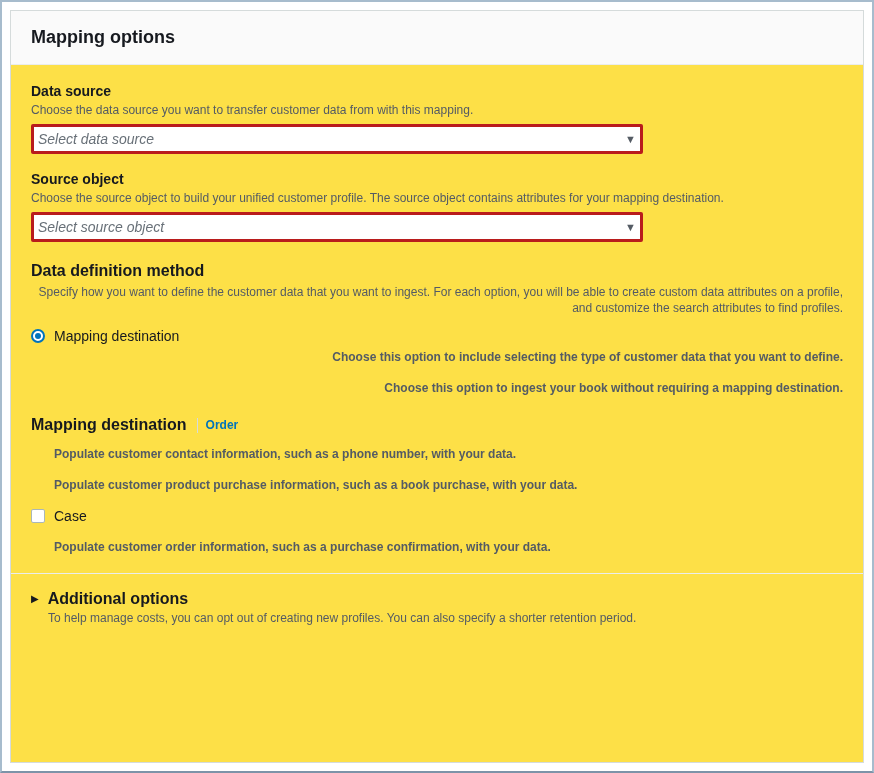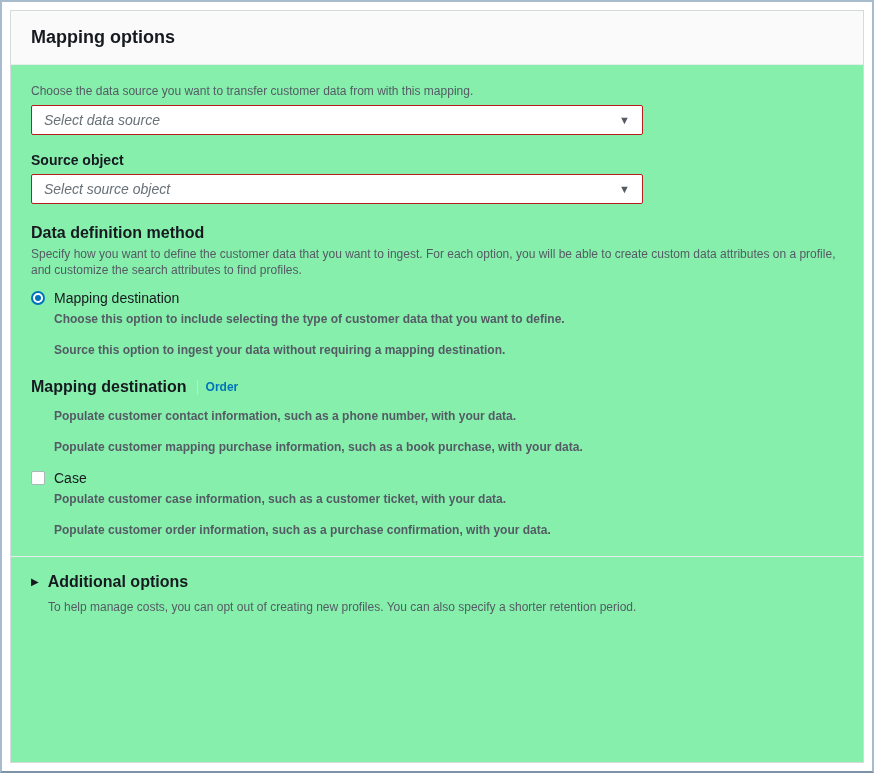--- a/index.html
+++ b/index.html
@@ -8,21 +8,21 @@
     font-family: "Liberation Sans", "DejaVu Sans", sans-serif;
     background: #ffffff;
     border: 2px solid #a7bccd;
     border-bottom-color: #7d93a8;
     overflow: hidden;
     color: #16191f;
   }
   .card {
     margin: 8px;
     border: 1px solid #d5dbdb;
-    background: #86efac;
+    background: #fde047;
     height: 753px;
   }
   .card-header {
     background: #fafafa;
     border-bottom: 1px solid #eaeded;
     padding: 16px 20px;
   }
   .card-title {
     font-size: 18px;
     font-weight: 700;
@@ -39,27 +39,27 @@
   }
   .desc {
     font-size: 12px;
     line-height: 16px;
     color: #545b64;
   }
   .select-box {
     margin-top: 6px;
     width: 612px;
     height: 30px;
-    border: 1px solid #b91c1c;
+    border: 3px solid #b91c1c;
     border-radius: 2px;
     background: #ffffff;
     display: flex;
     align-items: center;
     justify-content: space-between;
-    padding: 0 12px;
+    padding: 0 4px;
     cursor: pointer;
   }
   .select-placeholder {
     font-size: 14px;
     font-style: italic;
     color: #687078;
   }
   .select-caret {
     font-size: 11px;
     color: #545b64;
@@ -148,88 +148,89 @@
     font-size: 10px;
     color: #16191f;
     margin-right: 9px;
     line-height: 1;
   }
   .expandable-title {
     font-size: 16px;
     font-weight: 700;
     color: #16191f;
   }
-  .expandable .desc { margin-top: 8px; margin-left: 17px; }
+  .expandable .desc { margin-top: 2px; margin-left: 17px; }
 </style>
 </head>
 <body>
 
 <div class="card">
   <div class="card-header">
     <div class="card-title">Mapping options</div>
   </div>
 
   <div class="card-body">
 
     <div class="field-group">
+      <div class="field-label">Data source</div>
       <div class="desc">Choose the data source you want to transfer customer data from with this mapping.</div>
       <div class="select-box">
         <span class="select-placeholder">Select data source</span>
         <span class="select-caret">▼</span>
       </div>
     </div>
 
     <div class="field-group">
       <div class="field-label">Source object</div>
+      <div class="desc">Choose the source object to build your unified customer profile. The source object contains attributes for your mapping destination.</div>
       <div class="select-box">
         <span class="select-placeholder">Select source object</span>
         <span class="select-caret">▼</span>
       </div>
     </div>
 
-    <div class="section" style="">
+    <div class="section" style="text-align:right;">
       <div class="section-heading-row">
         <div class="section-heading">Data definition method</div>
       </div>
       <div class="desc">Specify how you want to define the customer data that you want to ingest. For each option, you will be able to create custom data attributes on a profile, and customize the search attributes to find profiles.</div>
 
       <div class="options">
         <div class="option">
           <div class="option-main">
             <span class="radio selected"></span>
             <span class="option-label">Mapping destination</span>
           </div>
           <div class="desc">Choose this option to include selecting the type of customer data that you want to define.</div>
         </div>
         <div class="option">
-          <div class="desc">Source this option to ingest your data without requiring a mapping destination.</div>
+          <div class="desc">Choose this option to ingest your book without requiring a mapping destination.</div>
         </div>
       </div>
     </div>
 
     <div class="section">
       <div class="section-heading-row">
         <div class="section-heading">Mapping destination</div>
         <span class="heading-sep"></span>
         <a class="info-link">Order</a>
       </div>
 
       <div class="options">
         <div class="option">
           <div class="desc">Populate customer contact information, such as a phone number, with your data.</div>
         </div>
         <div class="option">
-          <div class="desc">Populate customer mapping purchase information, such as a book purchase, with your data.</div>
+          <div class="desc">Populate customer product purchase information, such as a book purchase, with your data.</div>
         </div>
         <div class="option">
           <div class="option-main">
             <span class="checkbox"></span>
             <span class="option-label">Case</span>
           </div>
-          <div class="desc">Populate customer case information, such as a customer ticket, with your data.</div>
         </div>
         <div class="option">
           <div class="desc">Populate customer order information, such as a purchase confirmation, with your data.</div>
         </div>
       </div>
     </div>
 
     <hr class="wide-divider">
 
     <div class="expandable">

